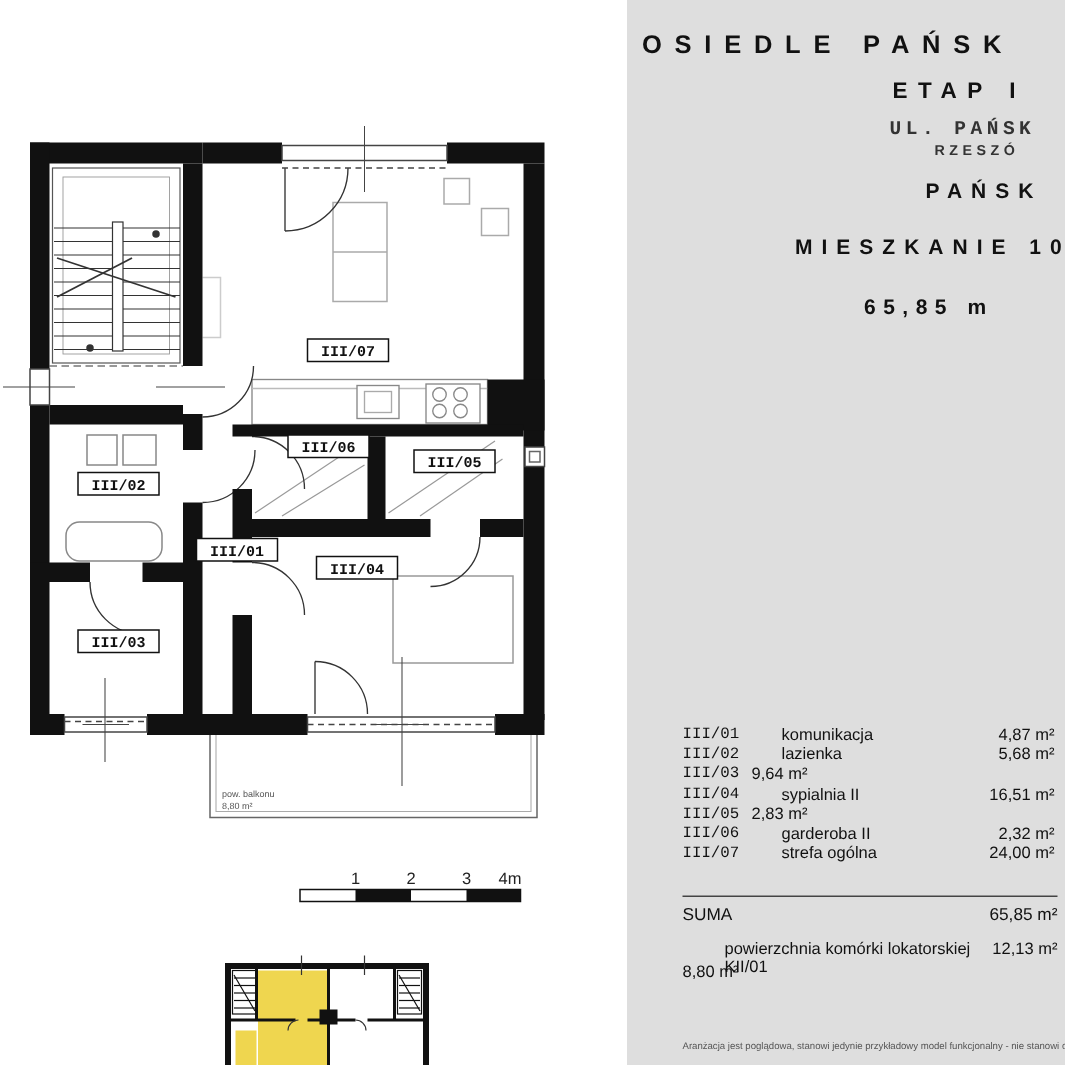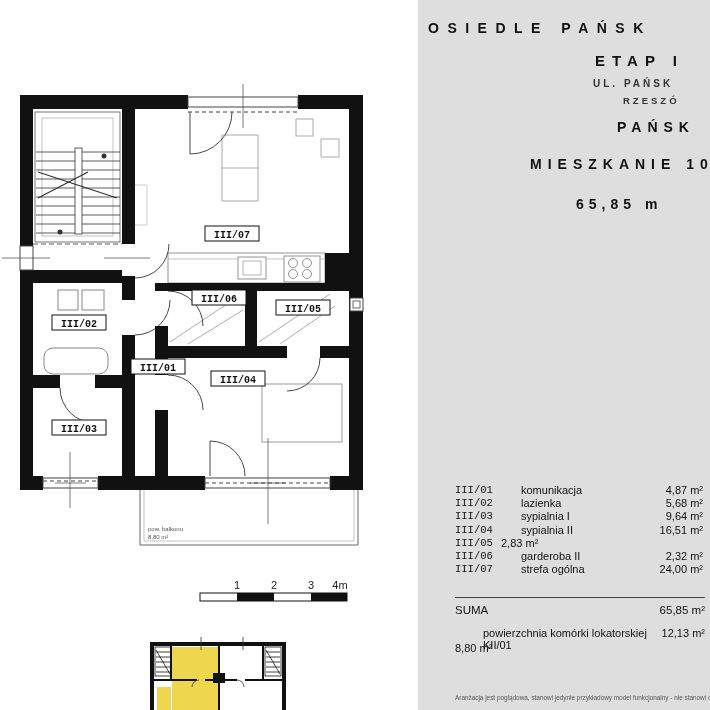--- a/index.html
+++ b/index.html
@@ -1,23 +1,23 @@
 <!DOCTYPE html>
 <html><head>
 <meta charset="utf-8">
 <style>
   html,body{margin:0;padding:0;background:#fff;}
   .page{position:relative;width:710px;height:710px;background:#fff;overflow:hidden;
         font-family:"Liberation Sans",sans-serif;color:#111;}
   .plan-svg{position:absolute;left:0;top:0;}
   .panel{position:absolute;left:418px;top:0;width:292px;height:710px;background:#dedede;}
   .panel .abs{position:absolute;white-space:nowrap;}
-  .h-project{left:10px;top:20px;font-size:14px;font-weight:bold;letter-spacing:8.5px;}
+  .h-project{left:10px;top:20px;font-size:17px;font-weight:bold;letter-spacing:8.5px;}
   .h-stage{left:177px;top:52px;font-size:15px;font-weight:bold;letter-spacing:7px;}
-  .h-addr1{left:175px;top:78px;font-size:10px;font-weight:bold;letter-spacing:3px;color:#333;}
+  .h-addr1{left:175px;top:78px;font-size:13px;font-weight:bold;letter-spacing:3px;color:#333;font-family:Liberation Mono, monospace;}
   .h-addr2{left:205px;top:95px;font-size:9.5px;font-weight:bold;letter-spacing:3px;color:#333;}
   .h-floor{left:199px;top:119px;font-size:14px;font-weight:bold;letter-spacing:6px;}
   .h-apt{left:112px;top:156px;font-size:14px;font-weight:bold;letter-spacing:6px;}
   .h-area{left:158px;top:196px;font-size:14px;font-weight:bold;letter-spacing:5px;}
   .room-table{left:37px;top:484px;width:248px;font-size:11px;}
   .room-row{display:flex;line-height:13.2px;}
   .room-code{width:46px;font-family:"Liberation Mono",monospace;font-size:10.5px;}
   .room-name{flex:1;padding-left:20px;}
   .room-area{text-align:right;}
   .divider{left:37px;top:597px;width:250px;border-top:1.5px solid #444;height:0;}
@@ -236,21 +236,20 @@
         <span class="room-name">komunikacja</span>
         <span class="room-area">4,87 m²</span>
       </div>
       <div class="room-row">
         <span class="room-code">III/02</span>
         <span class="room-name">lazienka</span>
         <span class="room-area">5,68 m²</span>
       </div>
       <div class="room-row">
         <span class="room-code">III/03</span>
-        <span class="room-name">sypialnia I</span>
         <span class="room-area">9,64 m²</span>
       </div>
       <div class="room-row">
         <span class="room-code">III/04</span>
         <span class="room-name">sypialnia II</span>
         <span class="room-area">16,51 m²</span>
       </div>
       <div class="room-row">
         <span class="room-code">III/05</span>
         <span class="room-area">2,83 m²</span>

